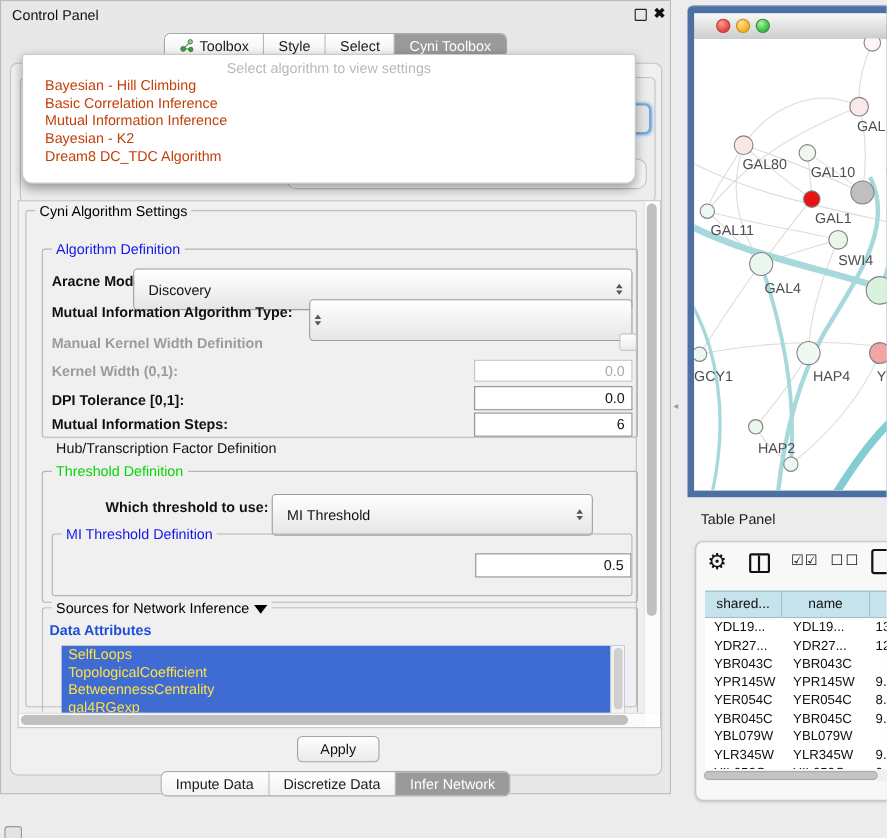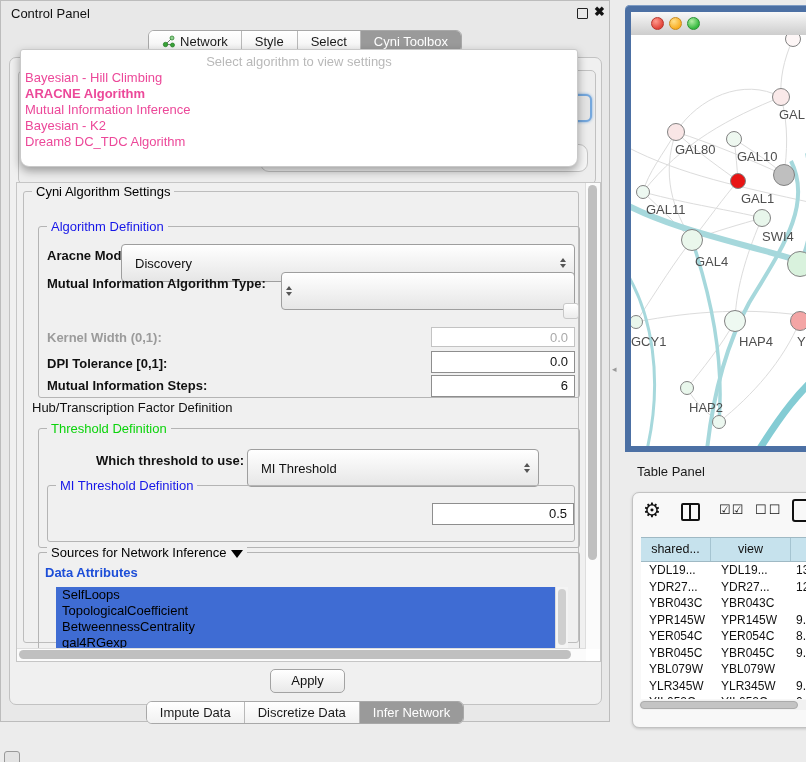--- a/index.html
+++ b/index.html
@@ -33,21 +33,21 @@
     border:1px solid #c1c1c1;border-radius:5px;background:#ededed;}
   .frag-combo{position:absolute;left:550px;top:36px;width:28px;height:24px;border-radius:6px;
     background:#e4e4e4;border:2px solid #74a7dd;box-shadow:0 0 3px #74a7dd;}
   .frag-field{position:absolute;left:250px;top:86px;width:326px;height:26px;border-radius:9px;
     border:1px solid #c4c4c4;background:#f6f6f6;}
   
   .popup{position:absolute;left:10px;top:-9px;width:558px;height:118px;z-index:10;
     background:#fff;border:1px solid #c9c9c9;border-radius:3px 3px 9px 9px;
     box-shadow:0 4px 10px rgba(0,0,0,.35);padding-top:3px;box-sizing:border-box;}
   .dd-prompt{height:17px;line-height:17px;text-align:center;color:#b9b9b9;font-size:13px;}
-  .dd-item{height:16px;line-height:16px;padding-left:4px;font-size:13px;color:#ec4899;white-space:nowrap;}
+  .dd-item{height:16px;line-height:16px;padding-left:20px;font-size:13px;color:#c2410c;white-space:nowrap;}
   .dd-item.bold{font-weight:bold;}
   
   .scrollpane{position:absolute;left:6px;top:124px;width:585px;height:480px;
     border:1px solid #c6c6c6;background:#f0f0f0;overflow:hidden;box-sizing:border-box;}
   .vsb{position:absolute;right:0;top:0;width:14px;height:466px;background:#fbfbfb;border-left:1px solid #ddd;}
   .vthumb{position:absolute;left:2px;top:2px;width:9px;height:375px;background:#c0c0c0;border-radius:5px;}
   .hsb{position:absolute;left:0;bottom:0;right:14px;height:12px;background:#fbfbfb;border-top:1px solid #ddd;}
   .hthumb{position:absolute;left:2px;top:1px;width:97%;height:9px;background:#c0c0c0;border-radius:5px;}
   .sb-corner{position:absolute;right:0;bottom:0;width:14px;height:12px;background:#fff;}
   
@@ -69,27 +69,27 @@
   .ctext{flex:1;padding-left:13px;font-size:13px;color:#111;}
   .spin{width:14px;display:flex;flex-direction:column;align-items:center;gap:2px;margin-right:4px;}
   .spin::before{content:"";border-left:3.5px solid transparent;border-right:3.5px solid transparent;border-bottom:4px solid #555;}
   .spin::after{content:"";border-left:3.5px solid transparent;border-right:3.5px solid transparent;border-top:4px solid #555;}
   
   .field{position:absolute;background:#fff;border:1px solid #8e8e8e;box-sizing:border-box;
     font-size:13px;color:#111;text-align:right;padding:2px 6px 0 0;}
   .field.dis{border-color:#c3c3c3;color:#aaa;}
   .cb{position:absolute;width:14px;height:14px;border:1px solid #c8c8c8;border-radius:3px;
     background:linear-gradient(#ffffff,#ececec);}
-  .hubrow{position:absolute;left:8px;top:208px;display:flex;align-items:center;gap:9px;flex-direction:column;}
+  .hubrow{position:absolute;left:27px;top:208px;display:flex;align-items:center;gap:9px;flex-direction:column;}
   .tri-right{display:inline-block;border-top:6px solid transparent;border-bottom:6px solid transparent;border-left:8px solid #000;}
   .tri-down{display:inline-block;border-left:6px solid transparent;border-right:6px solid transparent;border-top:8px solid #000;vertical-align:middle;margin-left:4px;}
   
   .attr-label{position:absolute;left:6px;top:12px;font-size:13px;font-weight:bold;color:#1d4ed8;}
   .attr-list{position:absolute;left:17px;top:34px;width:512px;height:64px;background:#3f6cd3;overflow:hidden;}
-  .attr-item{height:16px;line-height:16px;padding-left:6px;font-size:13px;color:#000000;white-space:nowrap;}
+  .attr-item{height:16px;line-height:16px;padding-left:6px;font-size:13px;color:#fde047;white-space:nowrap;}
   .attr-sb{position:absolute;right:0;top:0;width:12px;height:64px;background:#f4f4f4;border-left:1px solid #ddd;}
   .attr-thumb{position:absolute;left:1.5px;top:2px;width:8px;height:56px;background:#cfcfcf;border-radius:4px;}
   
   .apply-btn{position:absolute;left:260px;top:611px;width:73px;height:22px;border:1px solid #a3a3a3;
     border-radius:5px;background:linear-gradient(#ffffff,#e9e9e9);font-size:13px;color:#111;
     text-align:center;line-height:21px;}
   
   #net-window{position:absolute;left:625px;top:5px;width:185px;height:447px;
     background:#4c70a4;border-radius:5px 5px 0 0;box-shadow:inset 0 1px 0 #7e9cc4;}
   .net-titlebar{position:absolute;left:6px;top:7px;width:179px;height:23px;
@@ -138,21 +138,21 @@
         <div class="tab">
           <span class="ticon">
             <svg width="13" height="13" viewBox="0 0 13 13">
               <line x1="4" y1="9" x2="10" y2="3" stroke="#777" stroke-width="1"></line>
               <line x1="4" y1="9" x2="10" y2="10" stroke="#777" stroke-width="1"></line>
               <circle cx="3.5" cy="9.5" r="2.2" fill="#3aa53a" stroke="#1e7a1e" stroke-width="0.7"></circle>
               <circle cx="10" cy="3" r="2" fill="#8fd08f" stroke="#1e7a1e" stroke-width="0.7"></circle>
               <circle cx="10.5" cy="10" r="2" fill="#3aa53a" stroke="#1e7a1e" stroke-width="0.7"></circle>
             </svg>
           </span>
-          <span>Network</span>
+          <span>Toolbox</span>
         </div>
         <div class="tab">
           <span>Style</span>
         </div>
         <div class="tab">
           <span>Select</span>
         </div>
         <div class="tab sel">
           <span>Cyni Toolbox</span>
         </div>
@@ -161,21 +161,21 @@
 
   <div class="content">
     <div class="frag-panel"></div>
     <div class="frag-combo"></div>
     <div class="frag-field"></div>
 
     <div class="popup">
       <div class="dd-prompt">Select algorithm to view settings</div>
       <div id="dd-items">
           <div class="dd-item">Bayesian - Hill Climbing</div>
-          <div class="dd-item bold">ARACNE Algorithm</div>
+          <div class="dd-item">Basic Correlation Inference</div>
           <div class="dd-item">Mutual Information Inference</div>
           <div class="dd-item">Bayesian - K2</div>
           <div class="dd-item">Dream8 DC_TDC Algorithm</div>
         </div>
     </div>
 
     <div class="scrollpane">
       <div class="gb gb-main">
         <span class="gb-title">Cyni Algorithm Settings</span>
 
@@ -183,20 +183,21 @@
           <span class="gb-title t-blue">Algorithm Definition</span>
           <span class="lbl" style="left:8px;top:21px">Aracne Mode:</span>
           <div class="combo" style="left:82px;top:17px;width:454px">
             <span class="ctext">Discovery</span>
             <span class="spin"></span>
           </div>
           <span class="lbl" style="left:8px;top:49px">Mutual Information Algorithm Type:</span>
           <div class="combo" style="left:242px;top:45px;width:294px">
             <span class="spin"></span>
           </div>
+          <span class="lbl dis" style="left:8px;top:77px">Manual Kernel Width Definition</span>
           <div class="cb" style="left:524px;top:76px"></div>
           <span class="lbl dis" style="left:8px;top:103px">Kernel Width (0,1):</span>
           <div class="field dis" style="left:392px;top:100px;width:144px;height:20px">0.0</div>
           <span class="lbl" style="left:8px;top:129px">DPI Tolerance [0,1]:</span>
           <div class="field" style="left:392px;top:124px;width:144px;height:22px">0.0</div>
           <span class="lbl" style="left:8px;top:151px">Mutual Information Steps:</span>
           <div class="field" style="left:392px;top:148px;width:144px;height:22px">6</div>
         </div>
 
         <div class="hubrow">
@@ -337,21 +338,21 @@
 <div id="table-window">
   <span class="ticon-gear">⚙</span>
   <span class="ticon-cols"></span>
   <span class="ticon-checks">☑☑</span>
   <span class="ticon-boxes">☐☐</span>
   <span class="ticon-partial"></span>
 
   <div class="tbl">
     <div class="thead" id="tbl-head">
         <div class="hc w0">shared...</div>
-        <div class="hc w1">view</div>
+        <div class="hc w1">name</div>
         <div class="hc w2">A</div>
       </div>
     <div class="tbody" id="tbl-body">
         <div class="trow">
           <div class="tc w0">YDL19...</div>
           <div class="tc w1">YDL19...</div>
           <div class="tc w2">13</div>
         </div>
         <div class="trow">
           <div class="tc w0">YDR27...</div>

